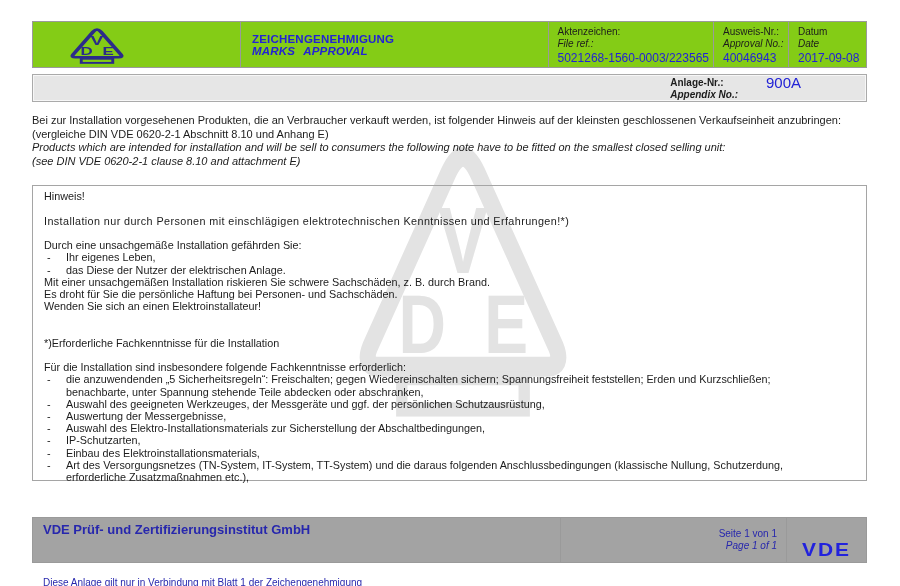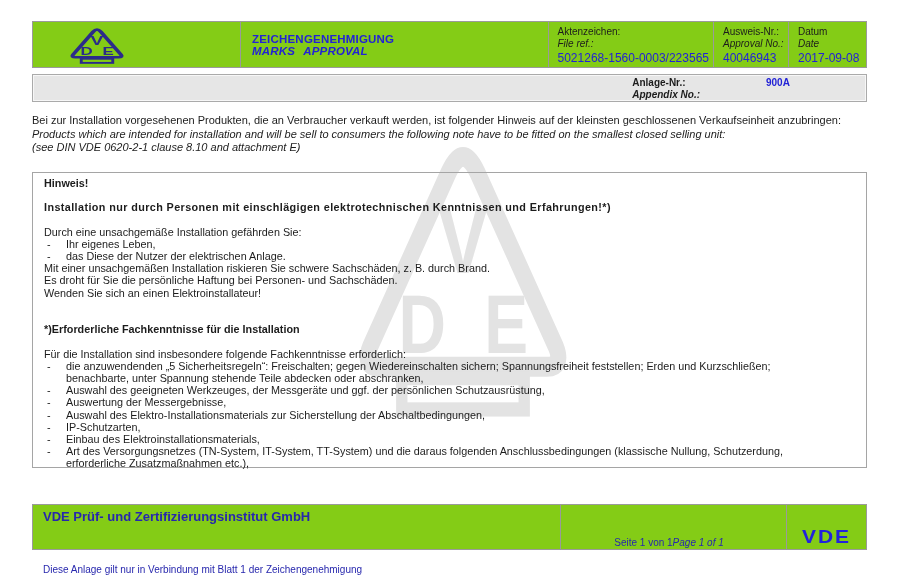--- a/index.html
+++ b/index.html
@@ -50,52 +50,52 @@
   .appendix-bar {
     margin-top:6px; height:28px;
     background:#e6e6e6; border:1px solid #aaa;
     box-shadow: inset 0 0 0 1px #f7f7f7;
     display:flex; justify-content:flex-end; align-items:flex-start;
     padding:2px 38px 12px 0;
   }
   .ab-labels { text-align:left; }
   .ab-de { font-size:10px; font-weight:bold; line-height:12px; }
   .ab-en { font-size:10px; font-weight:bold; font-style:italic; line-height:12px; }
-  .ab-value { font-size:10px; font-weight:bold; color:#2222d6; line-height:12px; margin-left:66px; width:62px; }
+  .ab-value { font-size:15px; font-weight:normal; color:#2222d6; line-height:12px; margin-left:28px; width:62px; }
 
   
   .intro { margin-top:12px; font-size:11px; line-height:13.6px; }
 
   
   .notice-box {
     margin-top:17px; height:296px;
     border:1px solid #a5a5a5;
     padding:4px 11px 0 11px;
     font-size:10.8px; line-height:12.2px;
     background:transparent;
   }
   .line { min-height:12.2px; }
   .blank { height:12.2px; }
-  .bold { font-weight:bold; }
+  .bold { font-weight:normal; }
   .sub { letter-spacing:.4px; }
   .bullet { position:relative; padding-left:22px; max-width:786px; }
   .bullet::before { content:"-"; position:absolute; left:3px; top:0; }
 
   
   .footer {
     margin-top:36px; height:46px;
-    border:1px solid #9a9a9a; display:flex; background:#84cc16;
+    border:1px solid #9a9a9a; display:flex; background:#a3a3a3;
   }
   .fcell { border-left:1px solid #9a9a9a; }
   .fcell:first-child { border-left:none; }
   .f-main { flex:0 0 527px; padding:4px 10px 0 10px; }
   .f-inst { color:#2727ad; font-weight:bold; font-size:13px; line-height:15px; }
   .f-note { color:#2727ad; font-size:10px; line-height:11.5px;margin-top:40px; }
   .f-page {
-    flex:1 1 auto; display:flex; flex-direction:row; justify-content:center;
+    flex:1 1 auto; display:flex; flex-direction:column; justify-content:center;
     align-items:flex-end; padding-right:9px;
     color:#2727ad; font-size:10px; line-height:12px;
   }
   .f-logo { flex:0 0 80px; display:flex; align-items:flex-end; justify-content:center; }
   .vde-word {
     color:#2222dd; font-weight:bold; font-size:21px; letter-spacing:2px;
     transform:scaleY(.85); 
   }
 </style>
 </head>
@@ -149,20 +149,21 @@
   <div class="appendix-bar">
     <div class="ab-labels">
       <div class="ab-de">Anlage-Nr.:</div>
       <div class="ab-en">Appendix No.:</div>
     </div>
     <div class="ab-value">900A</div>
   </div>
 
   <div class="intro">
     <div>Bei zur Installation vorgesehenen Produkten, die an Verbraucher verkauft werden, ist folgender Hinweis auf der kleinsten geschlossenen Verkaufseinheit anzubringen:</div>
+    <div>(vergleiche DIN VDE 0620-2-1 Abschnitt 8.10 und Anhang E)</div>
     <div class="italic">Products which are intended for installation and will be sell to consumers the following note have to be fitted on the smallest closed selling unit:</div>
     <div class="italic">(see DIN VDE 0620-2-1 clause 8.10 and attachment E)</div>
   </div>
 
   <div class="notice-box">
     <div class="line bold">Hinweis!</div>
     <div class="line blank"></div>
     <div class="line bold sub">Installation nur durch Personen mit einschlägigen elektrotechnischen Kenntnissen und Erfahrungen!*)</div>
     <div class="line blank"></div>
     <div class="line">Durch eine unsachgemäße Installation gefährden Sie:</div>

